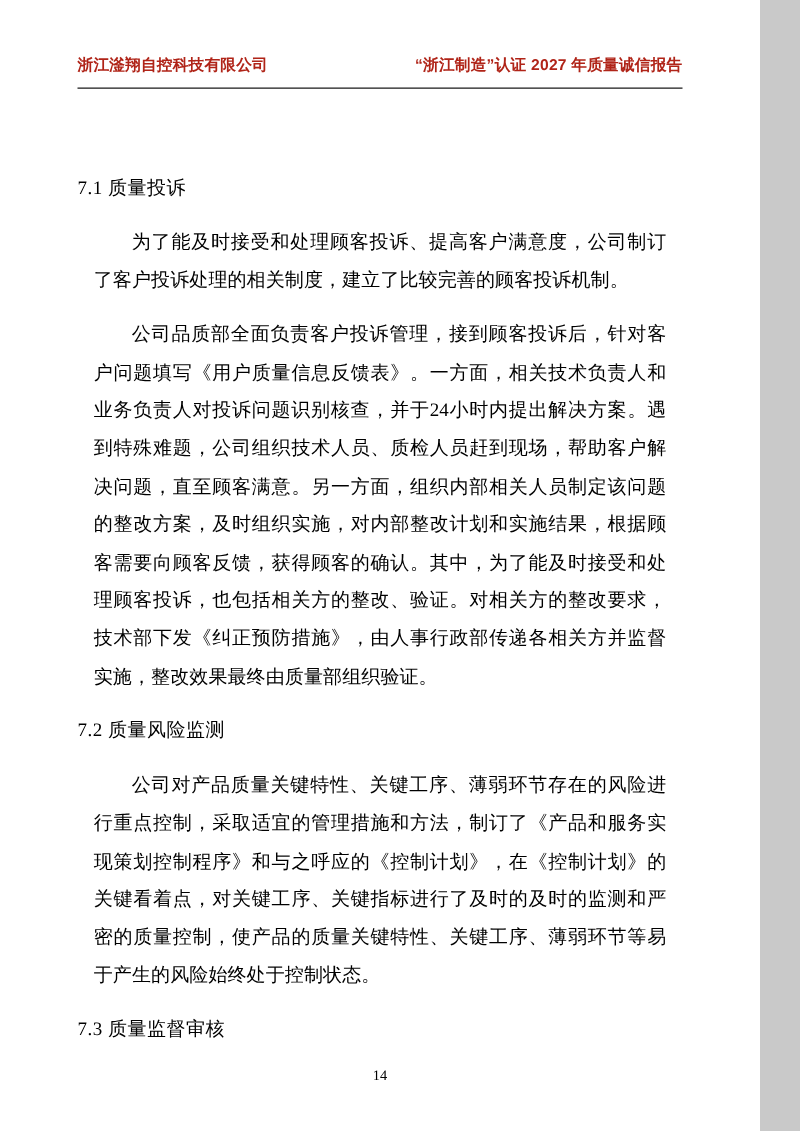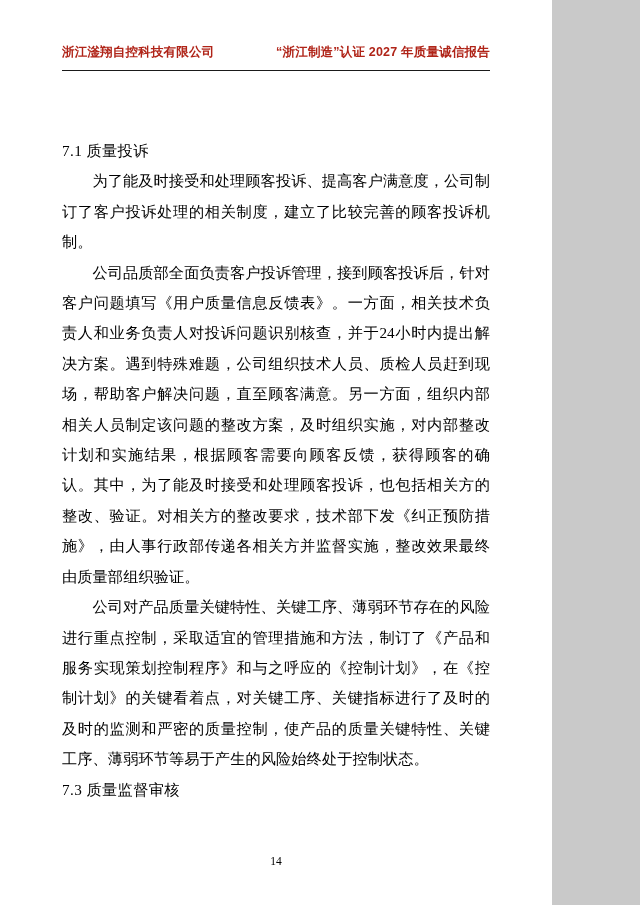--- a/index.html
+++ b/index.html
@@ -2,21 +2,21 @@
 <html><head>
 <meta charset="utf-8">
 <style>
   html, body {
     margin: 0;
     padding: 0;
     background: #c9c9c9;
   }
   #page {
     position: relative;
-    width: 552px;
+    width: 608px;
     height: 905px;
     background: #ffffff;
     overflow: hidden;
     font-family: "Liberation Serif", "DejaVu Serif", serif;
   }
   .page-inner {
     position: absolute;
     left: 0; top: 0;
     width: 640px;
     height: 905px;
@@ -77,21 +77,21 @@
     font-size: 15.2px;
     line-height: 30.4px;
     font-family: Liberation Serif, serif;
   }
   .section-head {
     font-size: 15.2px;
     margin: 0 0 0 0;
     letter-spacing: 0.4px;
   }
   .para {
-    margin: 0;
+    margin: 13px;
     text-align: justify;
     text-justify: inter-ideograph;
     text-indent: 2em;
     letter-spacing: 0.1px;
   }
   .page-number {
     position: absolute;
     left: 0;
     right: 0;
     bottom: 38px;
@@ -113,20 +113,21 @@
   </div>
   <div class="header-rule"></div>
 
 
   <div class="content">
 
     <div class="section-head">7.1 质量投诉</div>
     <p class="para">为了能及时接受和处理顾客投诉、提高客户满意度，公司制订了客户投诉处理的相关制度，建立了比较完善的顾客投诉机制。</p>
     <p class="para">公司品质部全面负责客户投诉管理，接到顾客投诉后，针对客户问题填写《用户质量信息反馈表》。一方面，相关技术负责人和业务负责人对投诉问题识别核查，并于24小时内提出解决方案。遇到特殊难题，公司组织技术人员、质检人员赶到现场，帮助客户解决问题，直至顾客满意。另一方面，组织内部相关人员制定该问题的整改方案，及时组织实施，对内部整改计划和实施结果，根据顾客需要向顾客反馈，获得顾客的确认。其中，为了能及时接受和处理顾客投诉，也包括相关方的整改、验证。对相关方的整改要求，技术部下发《纠正预防措施》，由人事行政部传递各相关方并监督实施，整改效果最终由质量部组织验证。</p>
 
+    <div class="section-head">7.2 质量风险监测</div>
     <p class="para">公司对产品质量关键特性、关键工序、薄弱环节存在的风险进行重点控制，采取适宜的管理措施和方法，制订了《产品和服务实现策划控制程序》和与之呼应的《控制计划》，在《控制计划》的关键看着点，对关键工序、关键指标进行了及时的及时的监测和严密的质量控制，使产品的质量关键特性、关键工序、薄弱环节等易于产生的风险始终处于控制状态。</p>
 
     <div class="section-head">7.3 质量监督审核</div>
 
   </div>
 
   <div class="page-number">14</div>
 </div>
 
 </body></html>

